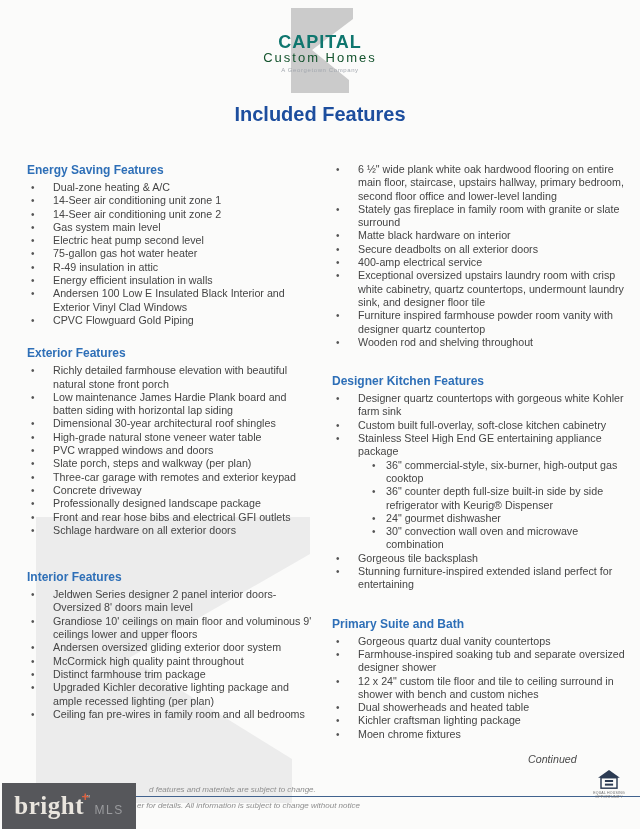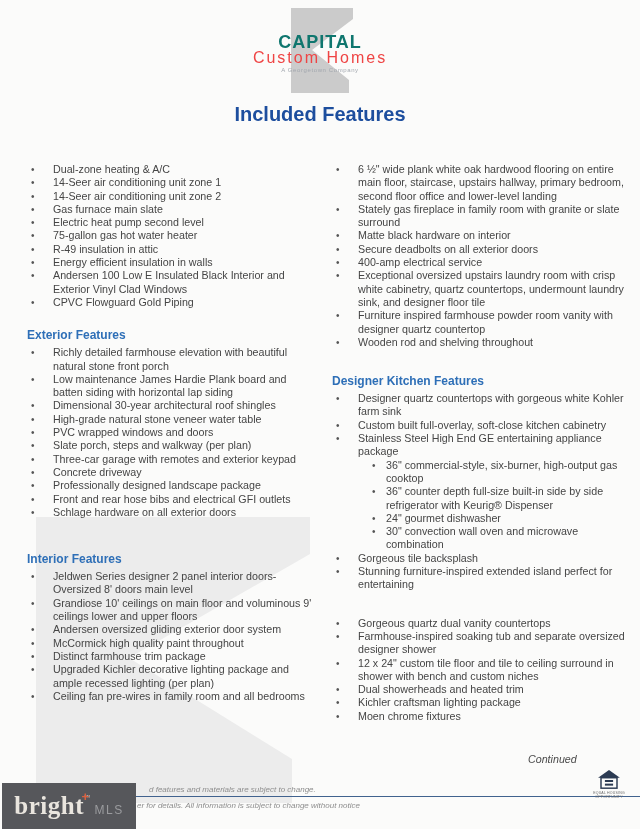--- a/index.html
+++ b/index.html
@@ -9,21 +9,21 @@
     font-family:"Liberation Sans", sans-serif;
     color:#454545;
   }
   
   .wm { position:absolute; z-index:0; }
   .wm-small { left:287px; top:8px; }
   .wm-big { left:18px; top:517px; }
   
   .logo-wrap { position:absolute; top:8px; left:0; right:0; height:90px; text-align:center; z-index:2; }
   .logo-name { padding-top:26px; font-size:18px; font-weight:bold; letter-spacing:1px; color:#0f766e; line-height:16px; }
-  .logo-sub { font-size:16px; color:#ef4444; letter-spacing:2px; margin-top:2px; line-height:12px; }
+  .logo-sub { font-size:13px; color:#14532d; letter-spacing:2px; margin-top:2px; line-height:12px; }
   .logo-tag { font-size:6px; color:#a3a8af; letter-spacing:0.6px; margin-top:3px; line-height:6px; }
   .doc-title { position:absolute; top:103px; left:0; width:100%; text-align:center;
     font-size:20px; font-weight:bold; color:#1d4e9e; z-index:2; }
   
   .columns { position:absolute; top:163px; left:27px; display:flex; gap:20px; z-index:2;
     font-size:10.7px; line-height:13.3px; }
   .col-left { width:285px; }
   .col-right { width:296px; }
   .section { margin-top:19px; }
   .col-left .section:first-child, .col-right .section:first-child { margin-top:0; }
@@ -70,35 +70,36 @@
     <div class="logo-name">CAPITAL</div>
     <div class="logo-sub">Custom Homes</div>
     <div class="logo-tag">A Georgetown Company</div>
   </div>
 
   <div class="doc-title">Included Features</div>
 
   <div class="columns">
     <div class="col-left" id="col-left">
         <div class="section">
+          <div class="heading">Energy Saving Features</div>
           <div class="item">
             <span class="b">•</span>
             <span class="t">Dual-zone heating &amp; A/C</span>
           </div>
           <div class="item">
             <span class="b">•</span>
             <span class="t">14-Seer air conditioning unit zone 1</span>
           </div>
           <div class="item">
             <span class="b">•</span>
             <span class="t">14-Seer air conditioning unit zone 2</span>
           </div>
           <div class="item">
             <span class="b">•</span>
-            <span class="t">Gas furnace main slate</span>
+            <span class="t">Gas system main level</span>
           </div>
           <div class="item">
             <span class="b">•</span>
             <span class="t">Electric heat pump second level</span>
           </div>
           <div class="item">
             <span class="b">•</span>
             <span class="t">75-gallon gas hot water heater</span>
           </div>
           <div class="item">
@@ -265,35 +266,36 @@
           <div class="item">
             <span class="b">•</span>
             <span class="t">Gorgeous tile backsplash</span>
           </div>
           <div class="item">
             <span class="b">•</span>
             <span class="t">Stunning furniture-inspired extended island perfect for entertaining</span>
           </div>
         </div>
         <div class="section">
+          <div class="heading">Primary Suite and Bath</div>
           <div class="item">
             <span class="b">•</span>
             <span class="t">Gorgeous quartz dual vanity countertops</span>
           </div>
           <div class="item">
             <span class="b">•</span>
             <span class="t">Farmhouse-inspired soaking tub and separate oversized designer shower</span>
           </div>
           <div class="item">
             <span class="b">•</span>
             <span class="t">12 x 24" custom tile floor and tile to ceiling surround in shower with bench and custom niches</span>
           </div>
           <div class="item">
             <span class="b">•</span>
-            <span class="t">Dual showerheads and heated trim</span>
+            <span class="t">Dual showerheads and heated table</span>
           </div>
           <div class="item">
             <span class="b">•</span>
             <span class="t">Kichler craftsman lighting package</span>
           </div>
           <div class="item">
             <span class="b">•</span>
             <span class="t">Moen chrome fixtures</span>
           </div>
         </div>

